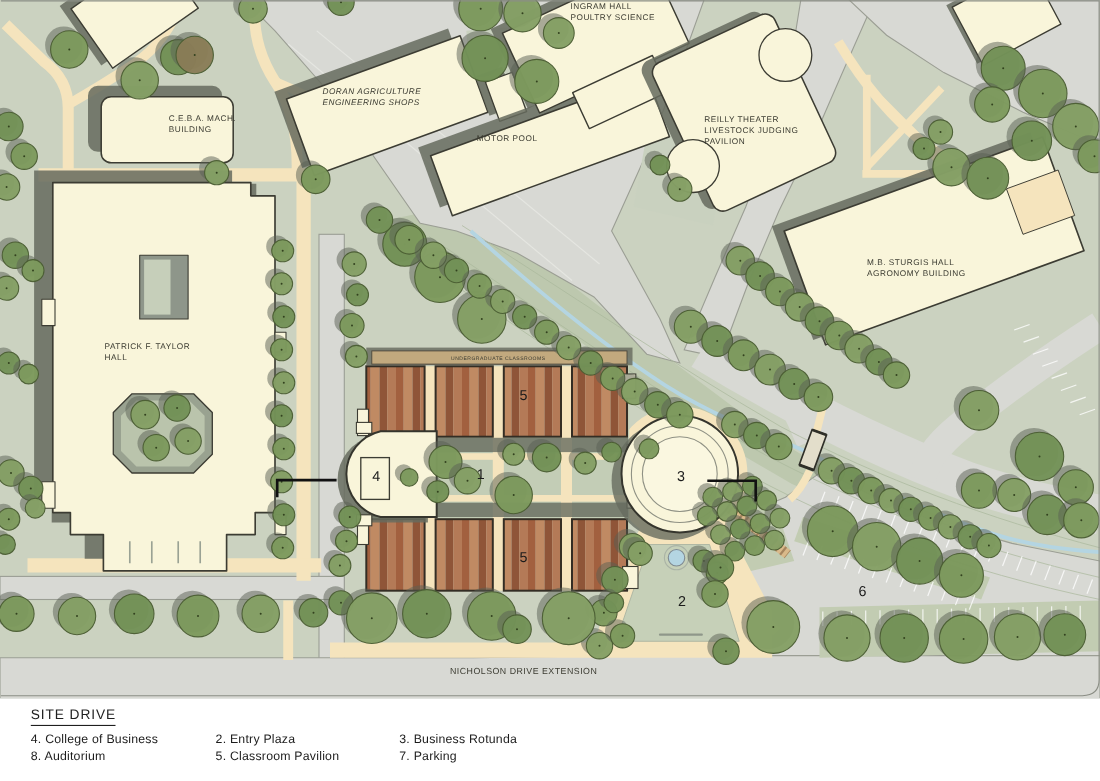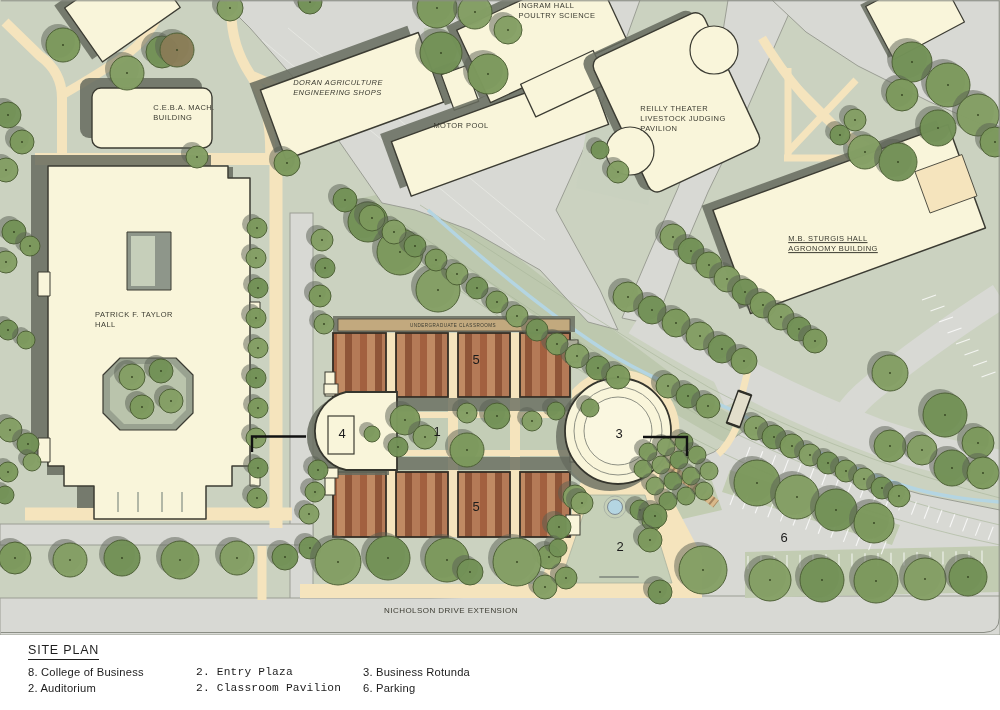--- a/index.html
+++ b/index.html
@@ -9,21 +9,21 @@
   #map-svg{position:absolute;left:0;top:0;}
   .map-label{position:absolute;transform:translate(-50%,-50%);color:#3b3b31;
              text-transform:uppercase;text-align:left;white-space:pre-line;
              letter-spacing:.45px;line-height:1.32;pointer-events:none;}
   .map-num{position:absolute;transform:translate(-50%,-50%);color:#1b1b1b;
            font-size:13px;pointer-events:none;}
   #legend{position:absolute;left:0;top:635px;width:1000px;height:75px;background:#fff;}
   #legend-title{position:absolute;left:28px;top:8px;font-size:12.5px;color:#1f1f1f;
                 letter-spacing:.8px;border-bottom:1.2px solid #1f1f1f;padding-bottom:2px;}
   .legend-item{position:absolute;font-size:11.2px;color:#1c1c1c;letter-spacing:.2px;}
-  .li-c1{left:28px;} .li-c2{left:196px;font-family:Liberation Mono, monospace;} .li-c3{left:363px;}
+  .li-c1{left:28px;} .li-c2{left:196px;} .li-c3{left:363px;}
   .li-r1{top:31px;}  .li-r2{top:47px;}
 </style>
 </head>
 <body>
 
 <div id="stage">
   <div id="map-wrap">
 
   <svg id="map-svg" width="1000" height="635" viewBox="0 0 1000 635">
     <defs>
@@ -1136,39 +1136,39 @@
         <div class="map-label" style="left: 152px; top: 113px; font-size: 7.5px; margin-left: 32px;">C.E.B.A. MACH.
 BUILDING</div>
         <div class="map-label" style="left: 338px; top: 88px; font-size: 7.5px; font-style: italic;">DORAN AGRICULTURE
 ENGINEERING SHOPS</div>
         <div class="map-label" style="left: 421px; top: 126px; font-size: 7.5px; margin-left: 40px;">MOTOR POOL</div>
         <div class="map-label" style="left: 557px; top: 11px; font-size: 7.5px;">INGRAM HALL
 POULTRY SCIENCE</div>
         <div class="map-label" style="left: 683px; top: 119px; font-size: 7.5px;">REILLY THEATER
 LIVESTOCK JUDGING
 PAVILION</div>
-        <div class="map-label" style="left: 833px; top: 244px; font-size: 7.5px; text-decoration: underline;">M.B. STURGIS HALL
+        <div class="map-label" style="left: 833px; top: 244px; font-size: 7.5px;">M.B. STURGIS HALL
 AGRONOMY BUILDING</div>
         <div class="map-label" style="left: 134px; top: 320px; font-size: 7.5px;">PATRICK F. TAYLOR
 HALL</div>
         <div class="map-label" style="left: 453px; top: 326px; font-size: 4.6px;">UNDERGRADUATE CLASSROOMS</div>
-        <div class="map-label" style="left: 451px; top: 611px; font-size: 8px;">NICHOLSON DRIVE EXTENSION</div>
+        <div class="map-label" style="left: 476px; top: 611px; font-size: 8px;">NICHOLSON DRIVE EXTENSION</div>
         <span class="map-num" style="left: 437px; top: 431px;">1</span>
         <span class="map-num" style="left: 620px; top: 546px;">2</span>
         <span class="map-num" style="left: 619px; top: 433px;">3</span>
         <span class="map-num" style="left: 342px; top: 433px;">4</span>
         <span class="map-num" style="left: 476px; top: 359px;">5</span>
         <span class="map-num" style="left: 476px; top: 506px;">5</span>
         <span class="map-num" style="left: 784px; top: 537px;">6</span>
       </div>
   </div>
 
   <div id="legend">
-    <div id="legend-title">SITE PLAN</div>
-    <div class="legend-item li-c1 li-r1">8. College of Business</div>
+    <div id="legend-title">SITE DRIVE</div>
+    <div class="legend-item li-c1 li-r1">4. College of Business</div>
     <div class="legend-item li-c2 li-r1">2. Entry Plaza</div>
     <div class="legend-item li-c3 li-r1">3. Business Rotunda</div>
-    <div class="legend-item li-c1 li-r2">2. Auditorium</div>
-    <div class="legend-item li-c2 li-r2">2. Classroom Pavilion</div>
-    <div class="legend-item li-c3 li-r2">6. Parking</div>
+    <div class="legend-item li-c1 li-r2">8. Auditorium</div>
+    <div class="legend-item li-c2 li-r2">5. Classroom Pavilion</div>
+    <div class="legend-item li-c3 li-r2">7. Parking</div>
 
   </div>
 </div>
 
 </body></html>

